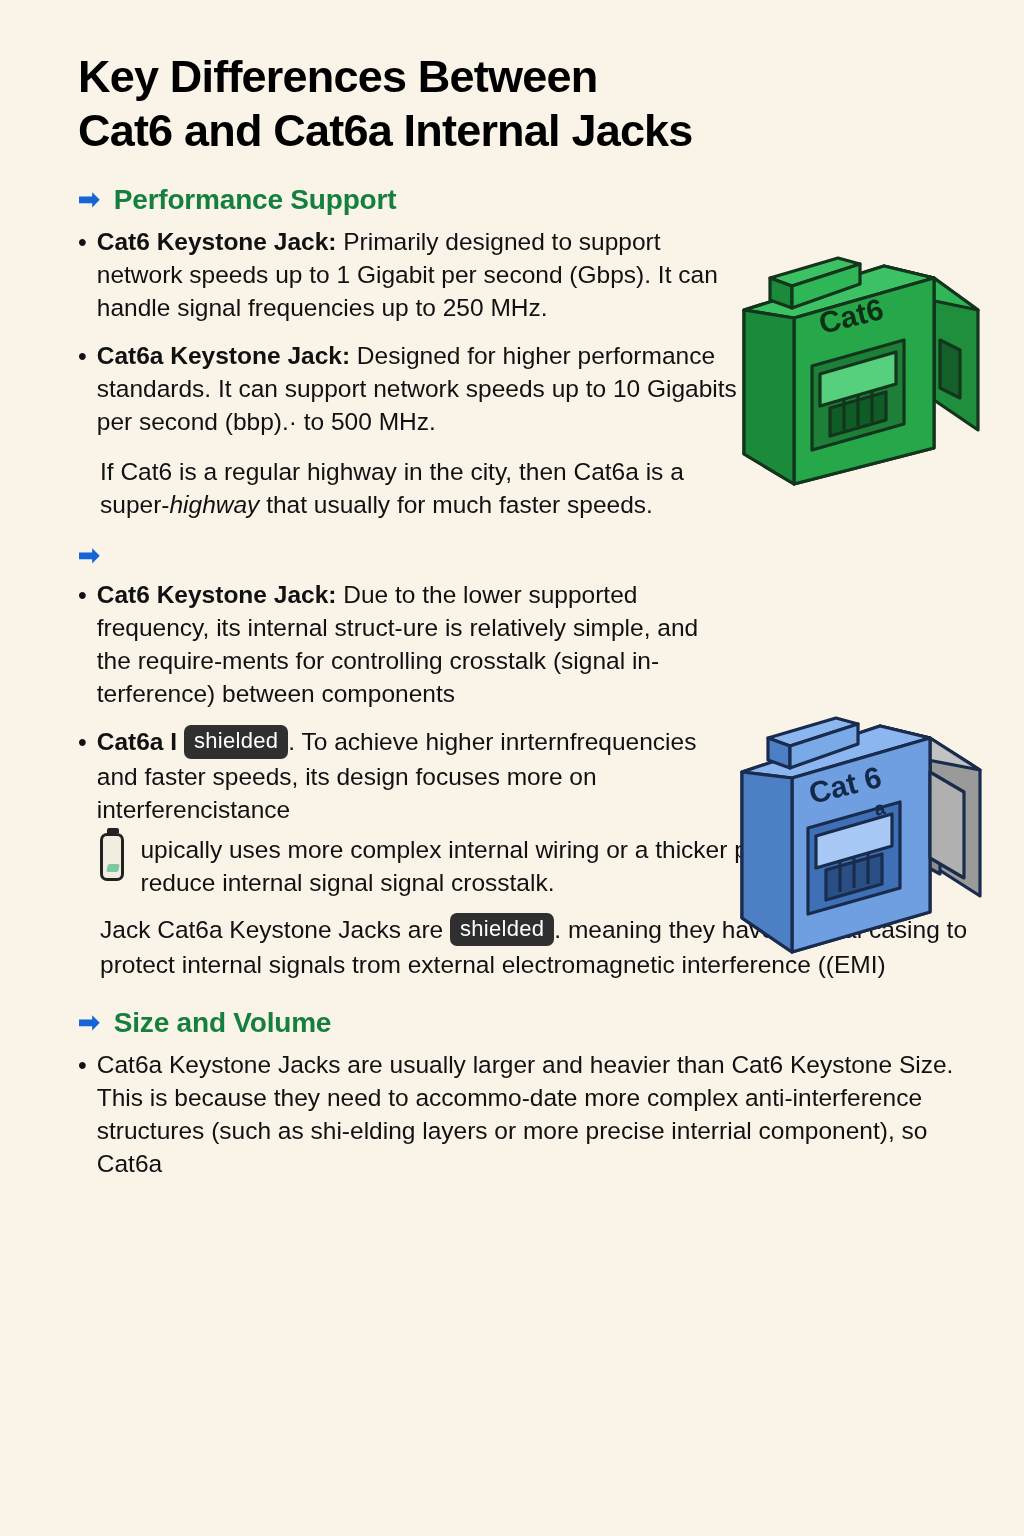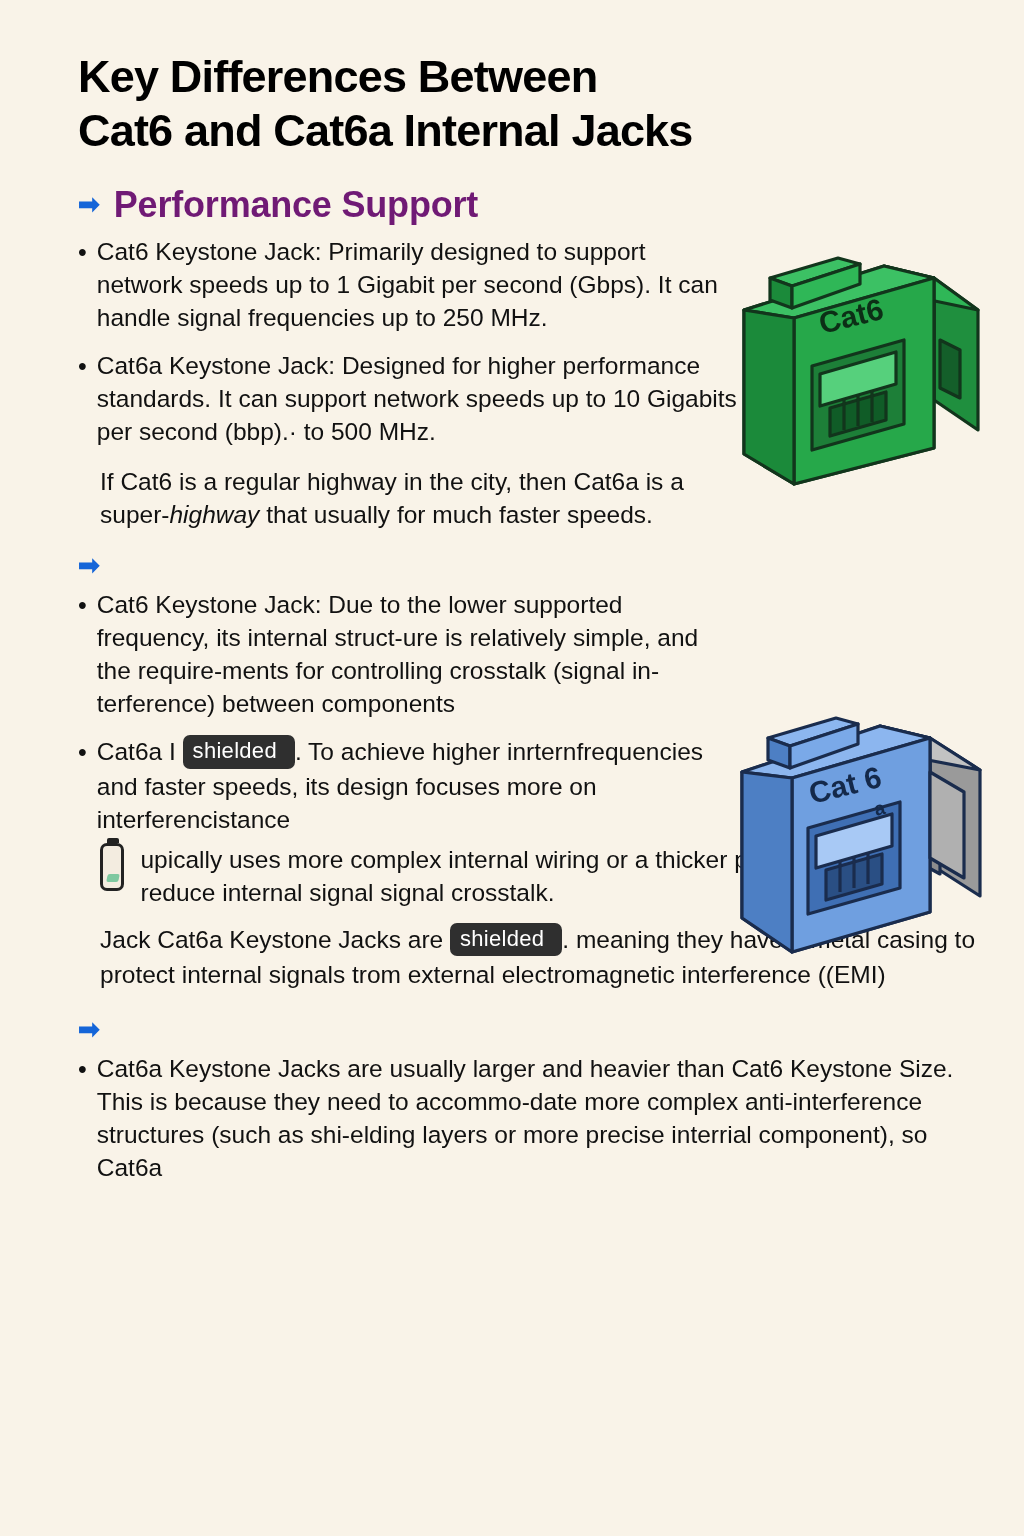--- a/index.html
+++ b/index.html
@@ -43,23 +43,23 @@
   }
   .arrow-icon {
     color: #1565d8;
     font-size: 26px;
     line-height: 1;
     font-weight: 700;
     display: inline-block;
     transform: translateY(-1px);
   }
   .section-title {
-    font-size: 36px;
+    font-size: 28px;
     font-weight: 700;
-    color: #701a75;
+    color: #15803d;
     letter-spacing: -0.2px;
   }
   .bullets {
     margin: 0;
     padding: 0;
     list-style: none;
   }
   .bullet {
     display: flex;
     gap: 10px;
@@ -69,21 +69,21 @@
     max-width: 640px;
   }
   .bullet .dot {
     font-size: 25px;
     line-height: 1.34;
   }
   .bullet .btext {
     flex: 1;
   }
   .lead {
-    font-weight: 400;
+    font-weight: 700;
   }
   .para {
     font-size: 24.5px;
     line-height: 1.35;
     margin: 0 0 14px 0;
     padding-left: 22px;
   }
   .wide {
     max-width: 910px;
   }
@@ -92,21 +92,21 @@
   }
   em.ital {
     font-style: italic;
     text-align: right;
   }
   .chip {
     display: inline-block;
     background: #2f2f2f;
     color: #ffffff;
     border-radius: 7px;
-    padding: 1px 18px 3px 10px;
+    padding: 1px 10px 3px 10px;
     font-size: 22px;
     letter-spacing: 0.3px;
     position: relative;
     top: -2px;
     filter: blur(0.25px);
   }
   .sec {
     margin-bottom: 22px;
   }
   .sec-3 {
@@ -212,20 +212,21 @@
     <div class="hang">
       <span class="battery-icon"></span>
       <span style="font-size:24.5px;line-height:1.35;">upically uses more complex internal wiring or a thicker plastic casing to reduce internal signal signal crosstalk.</span>
     </div>
     <p class="para xwide" style="margin-top:14px;"><span>Jack Cat6a Keystone Jacks are </span><span class="chip">shielded</span><span>. meaning they have a metal casing to protect internal signals trom external electromagnetic interference ((EMI)</span></p>
   </div>
 
   <div class="sec sec-3">
     <div class="section-head">
       <span class="arrow-icon">➡</span>
+      <span class="section-title">Size and Volume</span>
     </div>
     <ul class="bullets">
       <li class="bullet xwide" style="max-width:900px;">
         <span class="dot">•</span>
         <span class="btext"><span>Cat6a Keystone Jacks are usually larger and heavier than Cat6 Keystone Size. This is because they need to accommo-date more complex anti-interference structures (such as shi-elding layers or more precise interrial component), so Cat6a</span></span>
       </li>
     </ul>
   </div>
 
   <div class="jack jack-green">

